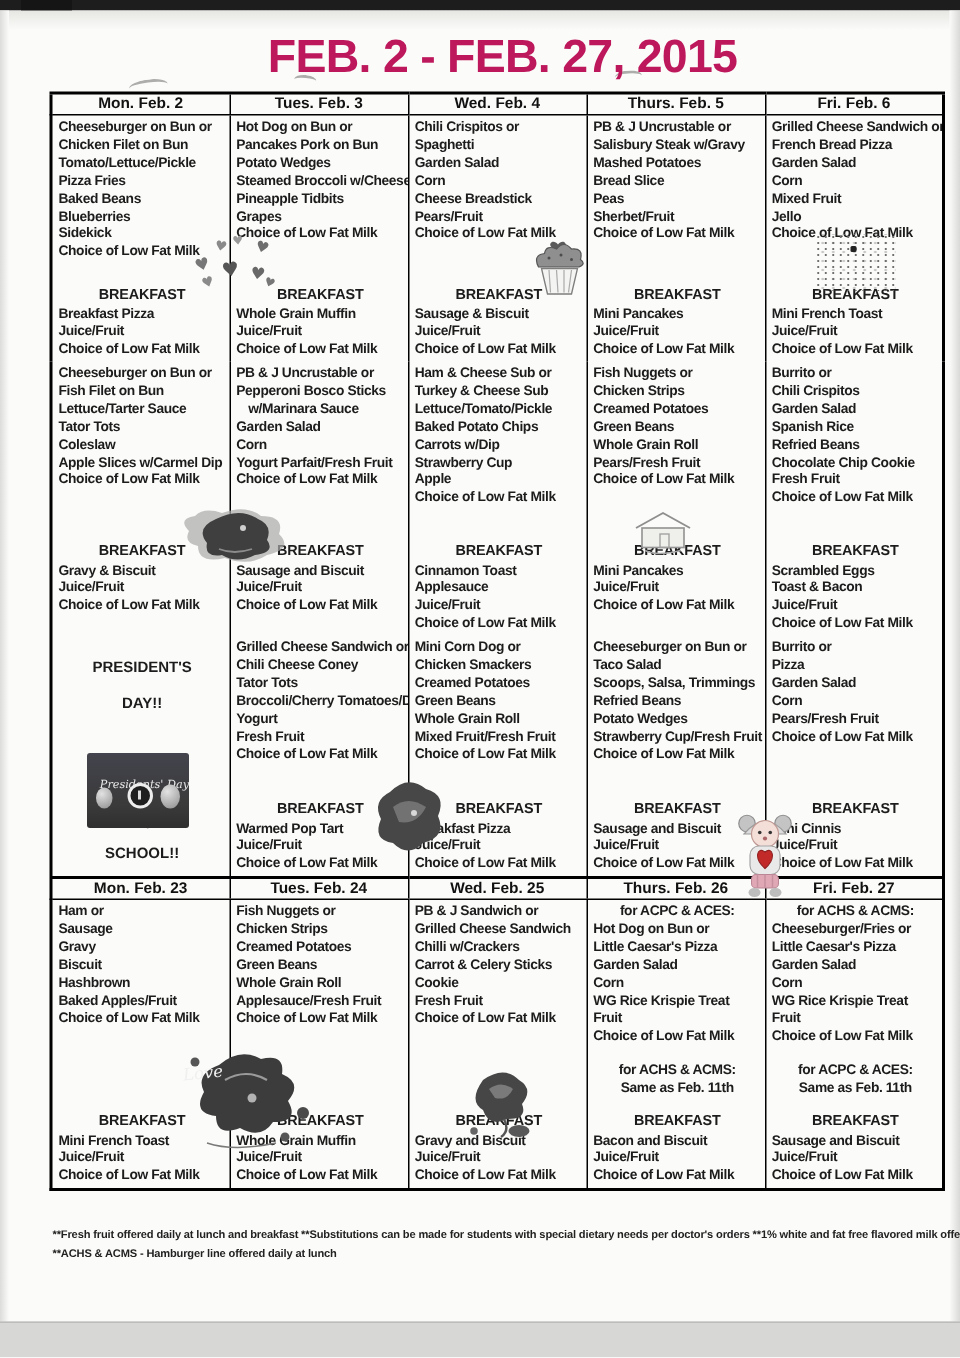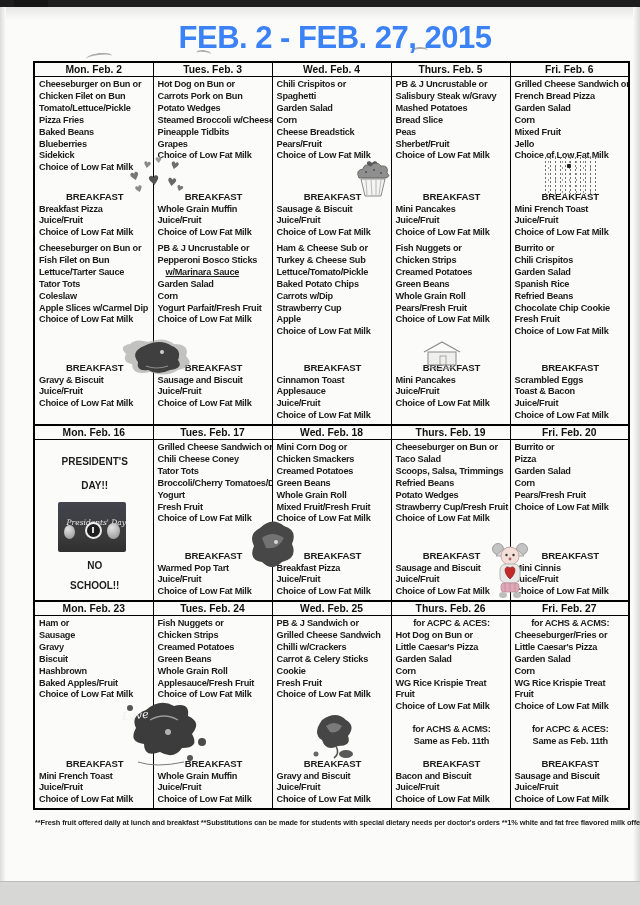--- a/index.html
+++ b/index.html
@@ -12,37 +12,37 @@
   .edge-left{position:absolute;left:0;top:7px;bottom:23px;width:6px;background:linear-gradient(90deg,#dcdcda,#fbfbf9);}
   .edge-right{position:absolute;right:0;top:7px;bottom:23px;width:7px;background:linear-gradient(270deg,#d9d9d7,#fbfbf9);}
   .scan-bottom{position:absolute;left:0;bottom:0;width:640px;height:23px;background:#d7d7d5;border-top:1px solid #bcbcba;}
   .mark{position:absolute;border-top:2px solid rgba(110,110,110,.55);border-radius:50%;}
   .mark-a{left:86px;top:53px;width:26px;height:7px;transform:rotate(-7deg);}
   .mark-b{left:196px;top:50px;width:15px;height:5px;transform:rotate(5deg);}
   .mark-c{left:410px;top:47px;width:18px;height:6px;transform:rotate(-4deg);}
 
   
   .title{position:absolute;left:135px;top:20px;width:400px;text-align:center;
-         font-size:31px;font-weight:700;letter-spacing:-0.5px;color:#3b82f6;}
+         font-size:31px;font-weight:700;letter-spacing:-0.5px;color:#be185d;}
   .email-box{position:absolute;left:468px;top:25px;width:162px;text-align:center;font-weight:700;color:#161616;}
   .email-box .eh{font-size:8.7px;line-height:11px;}
   .email-box .el{font-size:8.4px;line-height:10.5px;}
 
   
   table.menu{position:absolute;left:33px;top:61px;width:597px;border-collapse:collapse;table-layout:fixed;
              border:2px solid #000;}
   td{vertical-align:top;padding:0;}
   .day-hdr{border-left:1.5px solid #000;border-top:2.5px solid #000;border-bottom:1.5px solid #000;
            height:13px;text-align:center;font-size:10.3px;font-weight:700;line-height:13px;color:#111;}
   .content-row td{border-left:1.5px solid #000;margin-left:25px;}
   .week-1 td{height:164px;} .week-2 td{height:183px;} .week-3 td{height:160px;} .week-4 td{height:192px;}
   .cell{display:flex;flex-direction:column;height:100%;box-sizing:border-box;padding:2px 2px 2px 4px;overflow:hidden;}
   .line{font-size:9.2px;line-height:11.9px;font-weight:700;white-space:nowrap;letter-spacing:-0.25px;}
   .ctr{text-align:center;}
-  .ind{padding-left:8px;text-decoration:underline;}
+  .ind{padding-left:8px;}
   .gap{margin-top:11px;}
   .bfast{margin-top:auto;height:48px;}
   .week-2 .bfast{height:60px;}
   .blabel{text-align:center;font-size:9.6px;line-height:12.5px;font-weight:700;letter-spacing:-0.1px;}
   .cell.special{align-items:center;}
   .sp{font-size:10px;line-height:12px;font-weight:700;text-align:center;}
   .sp-0{margin-top:14px;} .sp-1{margin-top:12px;} .sp-2{margin-top:68px;} .sp-3{margin-top:8px;}
 
   
   .footnotes{position:absolute;left:35px;top:816px;width:596px;}
@@ -132,21 +132,21 @@
                 <div class="line">Breakfast Pizza</div>
                 <div class="line">Juice/Fruit</div>
                 <div class="line">Choice of Low Fat Milk</div>
               </div>
             </div>
           </td>
           <td>
             <div class="cell">
               <div class="lunch">
                 <div class="line">Hot Dog on Bun or</div>
-                <div class="line">Carrots Pork on Bun</div>
+                <div class="line">Pancakes Pork on Bun</div>
                 <div class="line">Potato Wedges</div>
                 <div class="line">Steamed Broccoli w/Cheese</div>
                 <div class="line">Pineapple Tidbits</div>
                 <div class="line">Grapes</div>
                 <div class="line">Choice of Low Fat Milk</div>
               </div>
               <div class="bfast">
                 <div class="blabel">BREAKFAST</div>
                 <div class="line">Whole Grain Muffin</div>
                 <div class="line">Juice/Fruit</div>
@@ -305,27 +305,20 @@
               </div>
               <div class="bfast">
                 <div class="blabel">BREAKFAST</div>
                 <div class="line">Scrambled Eggs</div>
                 <div class="line">Toast &amp; Bacon</div>
                 <div class="line">Juice/Fruit</div>
                 <div class="line">Choice of Low Fat Milk</div>
               </div>
             </div>
           </td>
-        </tr>
-        <tr class="hdr-row">
-          <td class="day-hdr">Mon. Feb. 16</td>
-          <td class="day-hdr">Tues. Feb. 17</td>
-          <td class="day-hdr">Wed. Feb. 18</td>
-          <td class="day-hdr">Thurs. Feb. 19</td>
-          <td class="day-hdr">Fri. Feb. 20</td>
         </tr>
         <tr class="content-row week-3">
           <td>
             <div class="cell special">
               <div class="sp sp-0">PRESIDENT'S</div>
               <div class="sp sp-1">DAY!!</div>
               <div class="sp sp-2">NO</div>
               <div class="sp sp-3">SCHOOL!!</div>
             </div>
           </td>
@@ -612,16 +605,17 @@
       <path d="M16 10 Q30 0 40 10 Q50 16 42 26 Q46 36 32 36 Q20 42 16 30 Q6 24 16 10 Z" fill="#464646"></path>
       <path d="M20 16 Q28 10 36 16 Q32 24 24 22 Z" fill="#9c9c9c" opacity="0.6"></path>
       <path d="M30 36 Q34 44 28 48" stroke="#555" stroke-width="1.6" fill="none"></path>
       <ellipse cx="40" cy="44" rx="7" ry="4" fill="#585858"></ellipse>
       <circle cx="10" cy="44" r="2.5" fill="#666"></circle>
     </svg>
   </div>
 
   <div class="footnotes">
     <div class="fn">**Fresh fruit offered daily at lunch and breakfast   **Substitutions can be made for students with special dietary needs per  doctor's orders   **1% white and fat free flavored  milk offered  daily</div>
+    <div class="fn">**ACHS &amp; ACMS - Hamburger line offered daily at lunch</div>
   </div>
 
   <div class="scan-bottom"></div>
 </div>
 
 </body></html>

